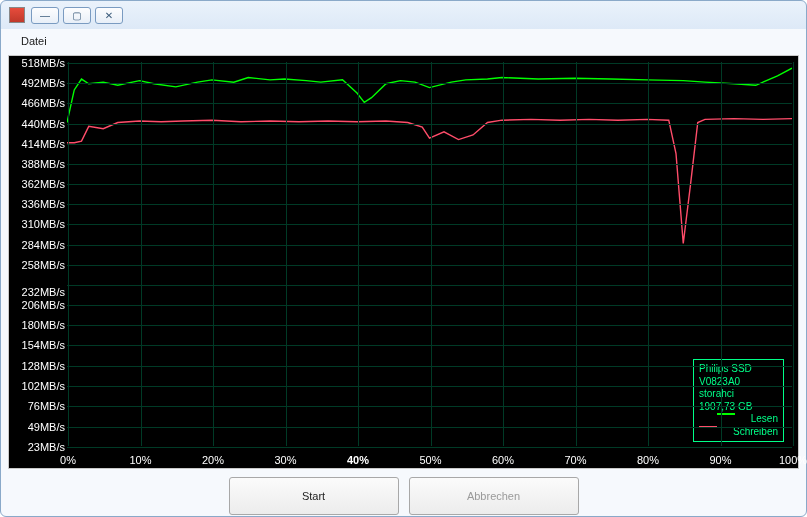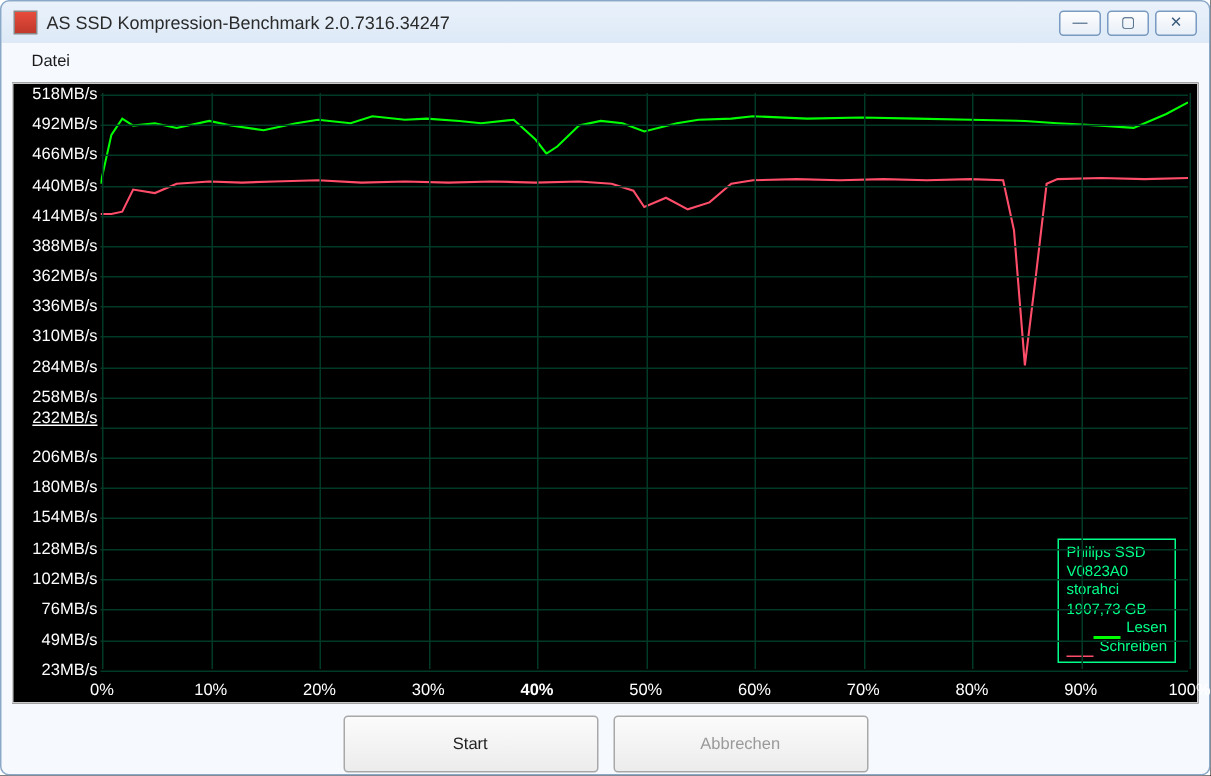--- a/index.html
+++ b/index.html
@@ -13,34 +13,33 @@
 .menubar { padding: 4px 14px 2px; color: #1a1a1a; }
 .menuitem { padding: 2px 6px; cursor: pointer; display: inline-block; }
 .chart-wrap { margin: 4px 7px 0 7px; border: 1px solid #c9c9c9; background: #000; position: relative; height: 414px; }
 .plot { position: absolute; left: 58px; right: 6px; top: 6px; bottom: 22px; }
 .ylab { position: absolute; left: 2px; width: 54px; text-align: right; color: #fff; font-size: 11px; transform: translateY(-50%); }
 .xlab { position: absolute; bottom: 2px; color: #fff; font-size: 11px; transform: translateX(-50%); }
 .hgrid { position: absolute; left: 58px; right: 6px; height: 1px; background: #003a26; }
 .vgrid { position: absolute; top: 6px; bottom: 22px; width: 1px; background: #003a26; }
 svg.lines { position: absolute; left: 0; top: 0; width: 100%; height: 100%; }
 .legend { position: absolute; right: 8px; bottom: 4px; border: 1px solid #0f8; color: #0f8; font-size: 10px; padding: 3px 5px; background: rgba(0,0,0,0.6); line-height: 1.25; }
-.legend .lr { display: flex; align-items: flex-end; gap: 4px; justify-content: flex-end; }
+.legend .lr { display: flex; align-items: flex-start; gap: 16px; justify-content: flex-end; }
 .swatch { width: 18px; height: 1.5px; display: inline-block; }
 .buttons { display: flex; justify-content: center; gap: 10px; margin-top: 8px; }
 .btn { width: 170px; height: 38px; border: 1px solid #a8a8a8; border-radius: 3px; background: linear-gradient(#fbfbfb,#ececec); font-size: 11px; color: #222; cursor: pointer; }
 .btn[disabled] { color: #9a9a9a; cursor: default; }
 .watermark { position: absolute; right: 10px; bottom: 6px; background: #000; color: #9fe6b8; font-family: "Courier New", monospace; font-size: 13px; letter-spacing: 1px; padding: 3px 8px; }
 </style>
 </head>
 <body>
 
 <div class="window">
   <div class="titlebar">
     <div class="app-icon"></div>
-    <div class="title">AS SSD Kompression-Benchmark 2.0.7316.34247</div>
     <div class="winbtns">
       <div class="winbtn">—</div>
       <div class="winbtn">▢</div>
       <div class="winbtn">✕</div>
     </div>
   </div>
   <div class="menubar">
     <span class="menuitem">Datei</span>
   </div>
 
@@ -81,21 +80,21 @@
       <div class="ylab" style="top: 128.018px;">362MB/s</div>
       <div class="hgrid" style="top: 148.188px;"></div>
       <div class="ylab" style="top: 148.188px;">336MB/s</div>
       <div class="hgrid" style="top: 168.358px;"></div>
       <div class="ylab" style="top: 168.358px;">310MB/s</div>
       <div class="hgrid" style="top: 188.527px;"></div>
       <div class="ylab" style="top: 188.527px;">284MB/s</div>
       <div class="hgrid" style="top: 208.697px;"></div>
       <div class="ylab" style="top: 208.697px;">258MB/s</div>
       <div class="hgrid" style="top: 228.867px;"></div>
-      <div class="ylab" style="top: 223px; text-decoration: underline;">232MB/s</div>
+      <div class="ylab" style="top: 236px;">232MB/s</div>
       <div class="hgrid" style="top: 249.036px;"></div>
       <div class="ylab" style="top: 249.036px;">206MB/s</div>
       <div class="hgrid" style="top: 269.206px;"></div>
       <div class="ylab" style="top: 269.206px;">180MB/s</div>
       <div class="hgrid" style="top: 289.376px;"></div>
       <div class="ylab" style="top: 289.376px;">154MB/s</div>
       <div class="hgrid" style="top: 309.545px;"></div>
       <div class="ylab" style="top: 309.545px;">128MB/s</div>
       <div class="hgrid" style="top: 329.715px;"></div>
       <div class="ylab" style="top: 329.715px;">102MB/s</div>

